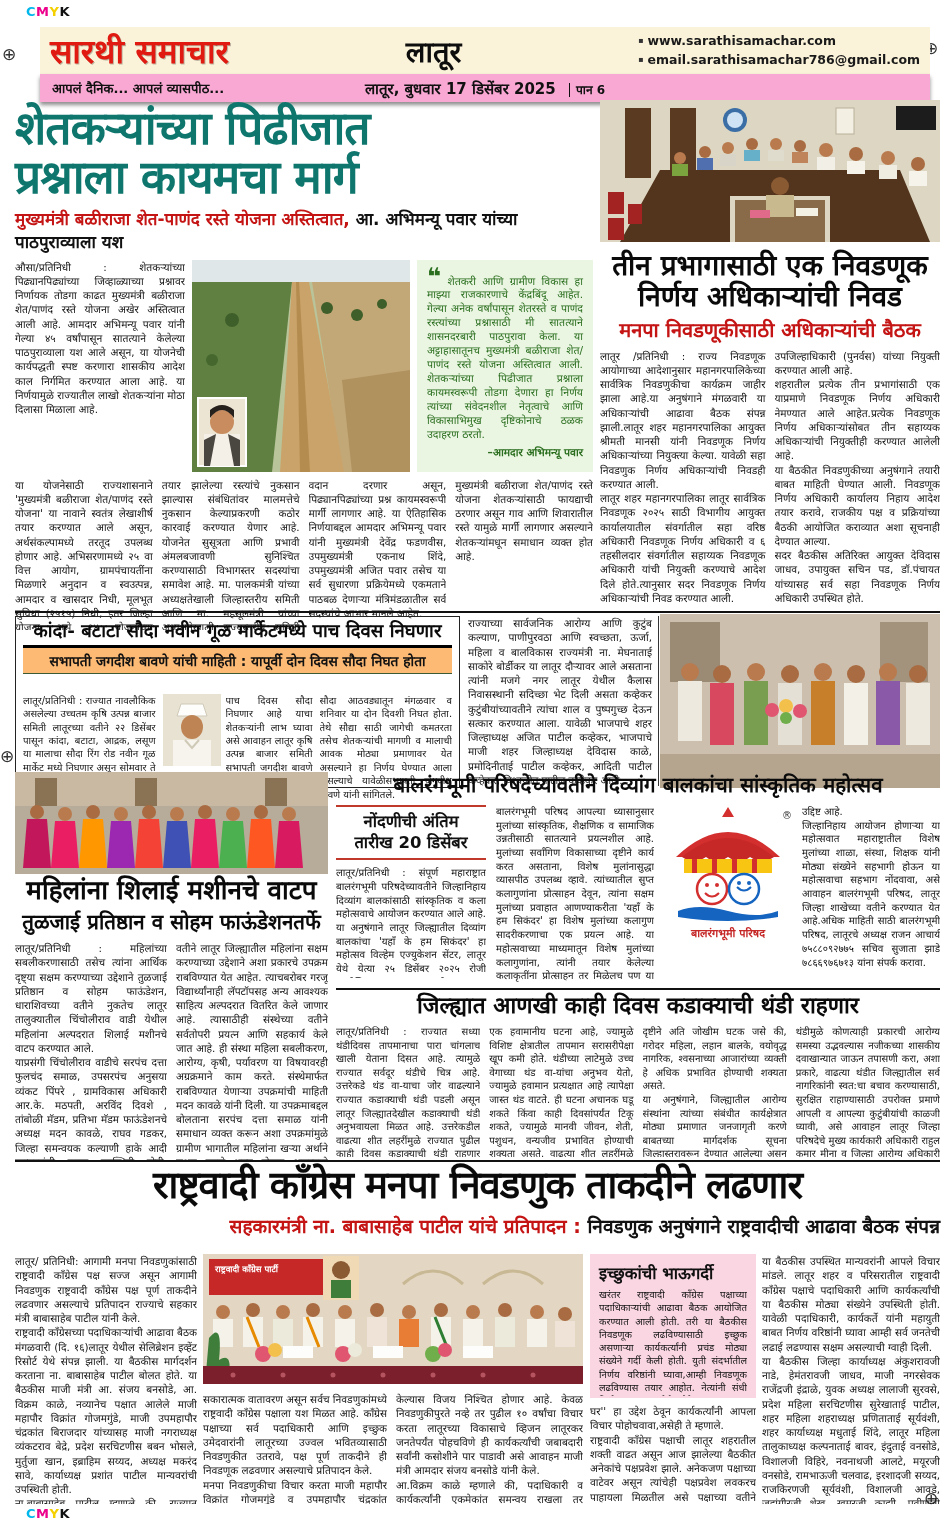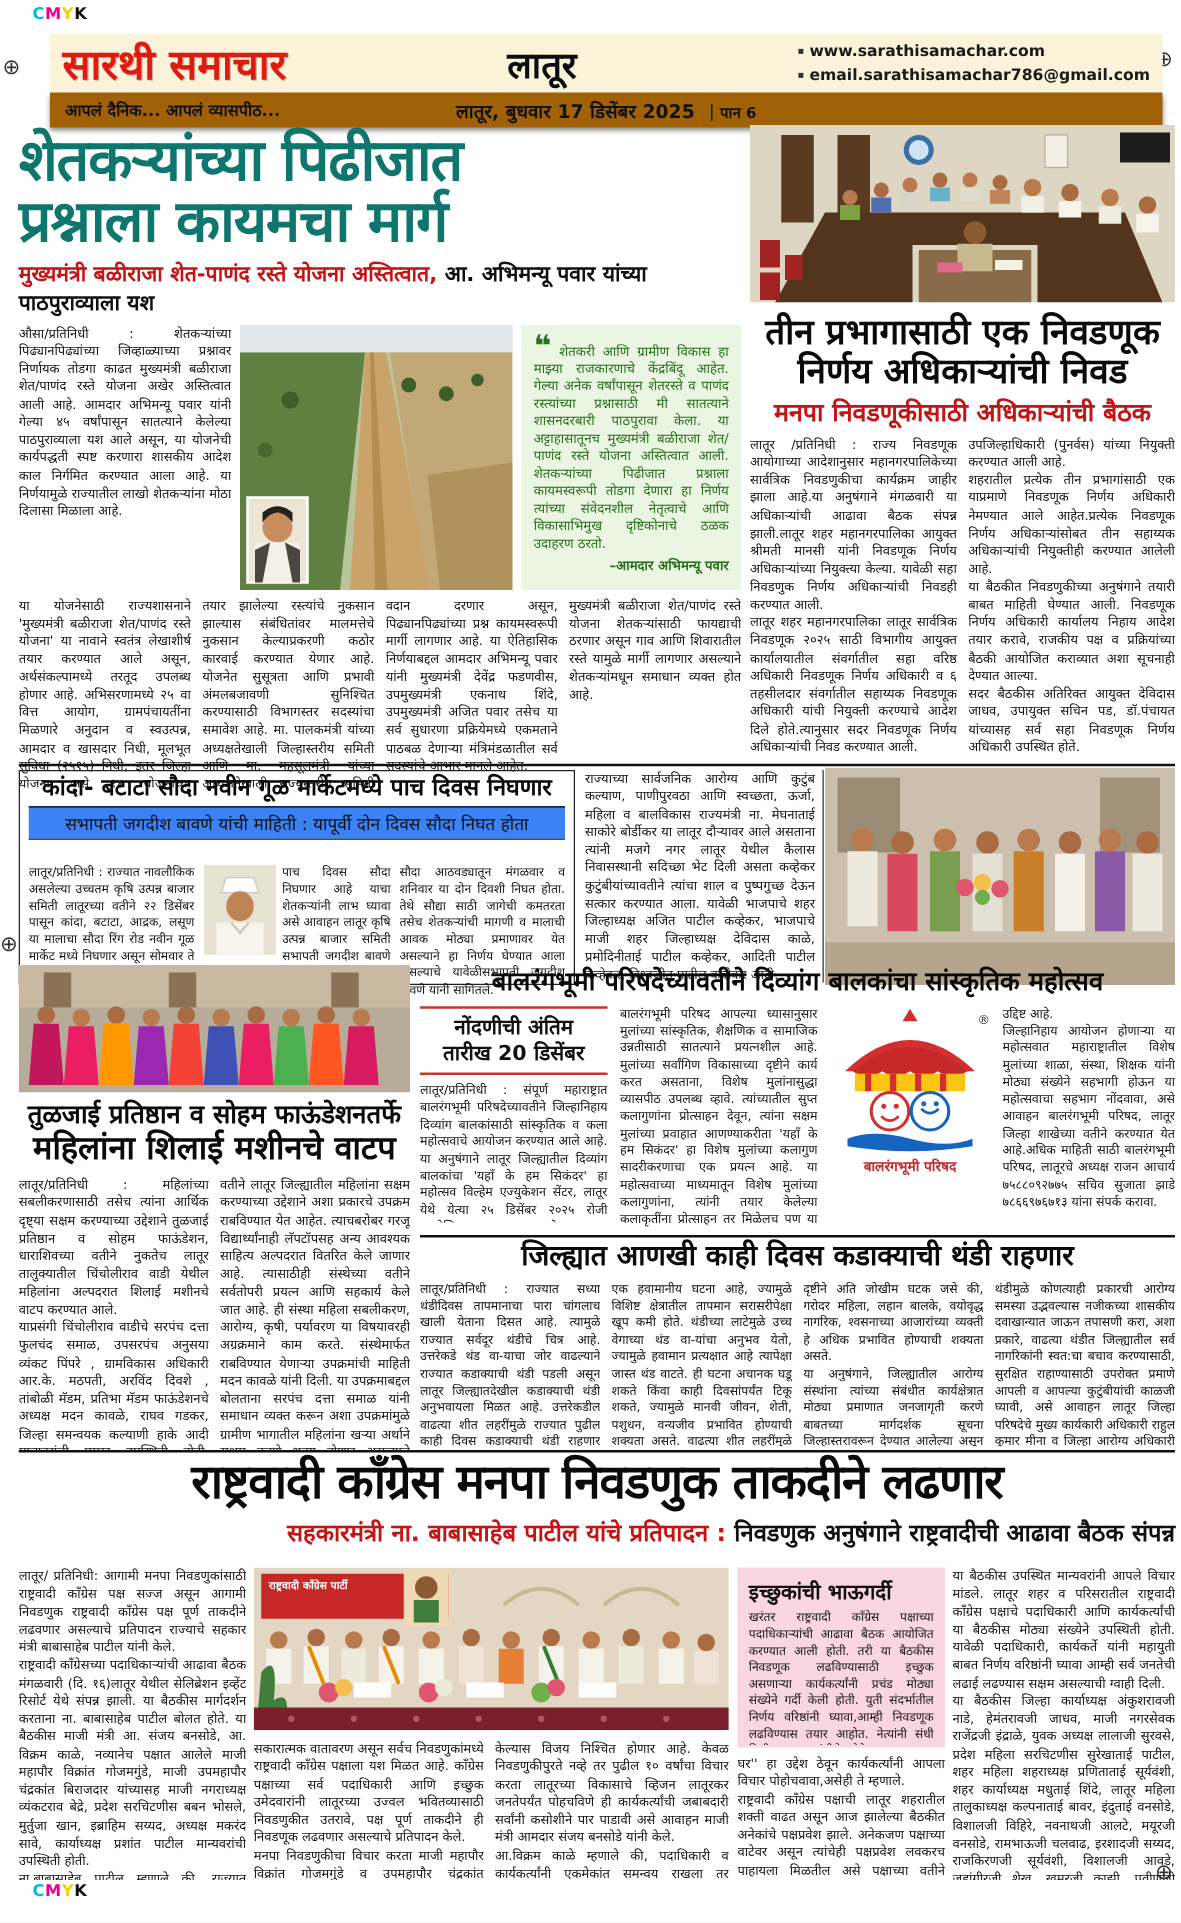--- a/index.html
+++ b/index.html
@@ -13,37 +13,37 @@
   .hrule{position:absolute;background:#111;height:2px;}
   .cross{position:absolute;font-size:17px;color:#333;line-height:1;}
   .cmyk{position:absolute;font-size:13px;font-weight:700;letter-spacing:.5px;}
   .cmyk .c{color:#00b7eb}.cmyk .m{color:#ec008c}.cmyk .y{color:#f5d000}.cmyk .k{color:#111}
   .masthead{position:absolute;left:40px;top:27px;width:890px;height:47px;background:#fbf3d9;
             display:flex;align-items:center;justify-content:space-between;padding:0 10px;box-sizing:border-box;}
   .paper-name{font-size:33px;font-weight:800;color:#e01911;text-shadow:1px 1px 0 rgba(0,0,0,.25);}
   .city-name{font-size:29px;font-weight:800;color:#0d0d0d;}
   .contact{font-size:12.5px;font-weight:700;color:#1a1a1a;line-height:1.5;}
   .contact .bullet{font-size:8px;vertical-align:2px;margin-right:4px;color:#333;}
-  .datebar{position:absolute;left:40px;top:74px;width:890px;height:28px;background:#a16207;
+  .datebar{position:absolute;left:40px;top:74px;width:890px;height:28px;background:#f9a8d4;
            display:flex;align-items:center;box-sizing:border-box;padding:0 12px;
            box-shadow:0 3px 4px rgba(0,0,0,.45);}
   .tagline{font-size:13px;font-weight:700;}
   .dateline{position:absolute;left:0;right:0;text-align:center;font-size:15px;font-weight:800;}
   .page-label{font-weight:700;font-size:12px;border-left:1.5px solid #111;padding-left:6px;margin-left:8px;}
   .headline-xl{font-size:46px;font-weight:800;line-height:1.06;letter-spacing:-1px;color:#0f766e;}
   .kicker{font-size:17px;font-weight:800;}
   .red{color:#c41414;}
   .quote-box{background:#eaf6e2;color:#2b6e1f;font-size:10.6px;line-height:1.32;padding:8px 10px;box-sizing:border-box;}
   .quote-mark{font-size:24px;line-height:.8;color:#2b6e1f;font-weight:800;}
   .quote-attr{text-align:right;font-weight:800;margin-top:4px;}
   .headline-md{font-weight:800;color:#0a0a0a;text-align:center;line-height:1.12;}
   .subhead-red{color:#c41414;font-weight:800;text-align:center;}
   .box-border{border:1.4px solid #222;box-sizing:border-box;}
-  .kanda-sub{background:#3b82f6;border-top:1px solid #000000;border-bottom:1px solid #3c5a33;
-             font-size:13.8px;font-weight:400;text-align:center;padding:3px 2px;}
+  .kanda-sub{background:#fdba74;border-top:3px solid #000000;border-bottom:1px solid #3c5a33;
+             font-size:13.8px;font-weight:700;text-align:center;padding:3px 2px;}
   .reg-box{border-top:2px solid #c0392b;border-bottom:2px solid #c0392b;text-align:center;
            font-size:16.5px;font-weight:800;padding:5px 0;line-height:1.25;}
   .pink-box{background:#f9d6e1;box-sizing:border-box;padding:7px 9px;}
   .pink-title{font-size:16.5px;font-weight:800;text-align:left;margin-bottom:4px;color:#101010;}
   .logo-text{color:#c62828;font-weight:800;font-size:11px;text-align:center;margin-top:2px;}
   figure{margin:0;}
 </style>
 </head>
 <body>
 
@@ -267,22 +267,22 @@
             <polygon points="180,47 200,47 204,96 176,96" fill="#e91e63"></polygon>
           <circle cx="218" cy="42" r="7" fill="#b97a4e"></circle>
             <polygon points="208,49 228,49 232,96 204,96" fill="#4caf50"></polygon>
           <circle cx="246" cy="40" r="7" fill="#a96b41"></circle>
             <polygon points="236,47 256,47 260,96 232,96" fill="#ff5722"></polygon>
           <circle cx="274" cy="42" r="7" fill="#b97a4e"></circle>
             <polygon points="264,49 284,49 288,96 260,96" fill="#d81b60"></polygon>
         </g>
       </svg>
     </figure>
+    <h3 class="headline-md" style="font-size:26px;margin:2px 0 0 0;">महिलांना शिलाई मशीनचे वाटप</h3>
     <h3 class="headline-md" style="font-size:20.5px;margin:6px 0 0 0;">तुळजाई प्रतिष्ठान व सोहम फाऊंडेशनतर्फे</h3>
-    <h3 class="headline-md" style="font-size:26px;margin:2px 0 0 0;">महिलांना शिलाई मशीनचे वाटप</h3>
     <div style="display:flex;gap:9px;margin-top:7px;">
       <div class="body-txt just clip pre" style="flex:1;height:220px;">लातूर/प्रतिनिधी : महिलांच्या सबलीकरणासाठी तसेच त्यांना आर्थिक दृष्ट्या सक्षम करण्याच्या उद्देशाने तुळजाई प्रतिष्ठान व सोहम फाऊंडेशन, धाराशिवच्या वतीने नुकतेच लातूर तालुक्यातील चिंचोलीराव वाडी येथील महिलांना अल्पदरात शिलाई मशीनचे वाटप करण्यात आले.
 याप्रसंगी चिंचोलीराव वाडीचे सरपंच दत्ता फुलचंद समाळ, उपसरपंच अनुसया व्यंकट पिंपरे , ग्रामविकास अधिकारी आर.के. मठपती, अरविंद दिवशे , तांबोळी मॅडम, प्रतिभा मॅडम फाऊंडेशनचे अध्यक्ष मदन कावळे, राघव गडकर, जिल्हा समन्वयक कल्याणी हाके आदी मान्यवरांची प्रमुख उपस्थिती होती. तुळजाई प्रतिष्ठान व सोहम फाऊंडेशनच्या</div>
       <div class="body-txt just clip pre" style="flex:1;height:220px;">वतीने लातूर जिल्ह्यातील महिलांना सक्षम करण्याच्या उद्देशाने अशा प्रकारचे उपक्रम राबविण्यात येत आहेत. त्याचबरोबर गरजू विद्यार्थ्यांनाही लॅपटॉपसह अन्य आवश्यक साहित्य अल्पदरात वितरित केले जाणार आहे. त्यासाठीही संस्थेच्या वतीने सर्वतोपरी प्रयत्न आणि सहकार्य केले जात आहे. ही संस्था महिला सबलीकरण, आरोग्य, कृषी, पर्यावरण या विषयावरही अग्रक्रमाने काम करते. संस्थेमार्फत राबविण्यात येणाऱ्या उपक्रमांची माहिती मदन कावळे यांनी दिली. या उपक्रमाबद्दल बोलताना सरपंच दत्ता समाळ यांनी समाधान व्यक्त करून अशा उपक्रमांमुळे ग्रामीण भागातील महिलांना खऱ्या अर्थाने सक्षम करणे शक्य होणार असल्याचे सांगितले.</div>
     </div>
   </section>
 
   <section class="abs" style="left:336px;top:774px;width:604px;">
     <h3 class="headline-md" style="font-size:20.5px;margin:0;">बालरंगभूमी परिषदेच्यावतीने दिव्यांग बालकांचा सांस्कृतिक महोत्सव</h3>
     <div style="display:flex;gap:10px;margin-top:8px;height:178px;">

